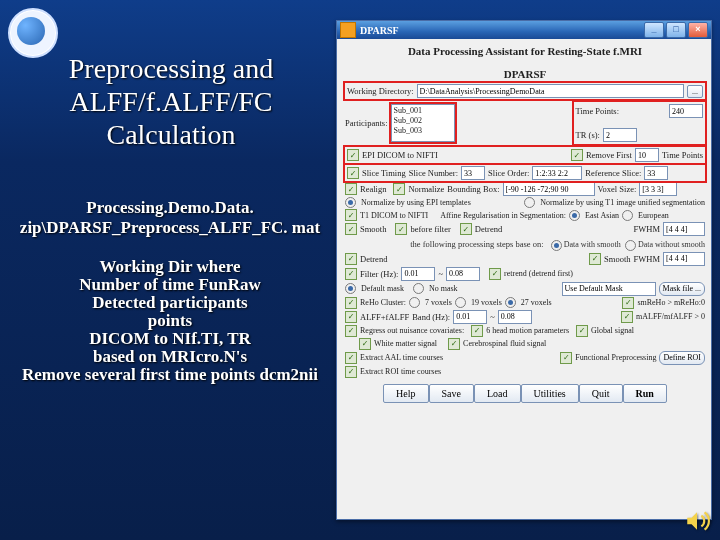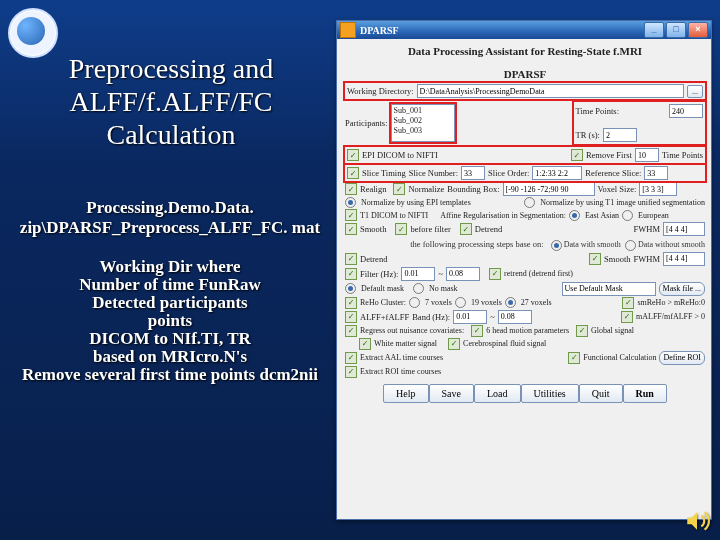--- a/index.html
+++ b/index.html
@@ -229,21 +229,21 @@
           <span>White matter signal</span>
         <span class="cb" style="margin-left:8px">✓</span>
           <span>Cerebrospinal fluid signal</span>
       </div>
 
       <div class="row mini">
         <span class="cb">✓</span>
           <span>Extract AAL time courses</span>
         <span class="sp"></span>
         <span class="cb">✓</span>
-          <span>Functional Calculation</span>
+          <span>Functional Preprocessing</span>
         <button class="robtn">Define ROI</button>
       </div>
       <div class="row mini">
         <span class="cb">✓</span>
           <span>Extract ROI time courses</span>
       </div>
 
       <div class="foot">
         <button class="btn btnbig">Help</button>
         <button class="btn btnbig">Save</button>

